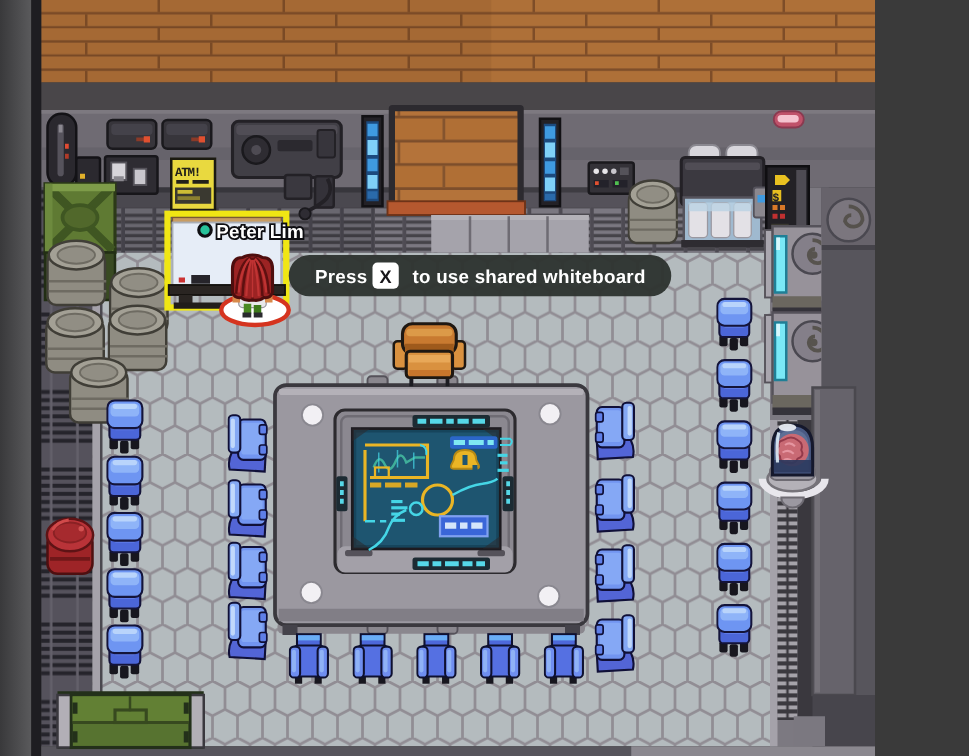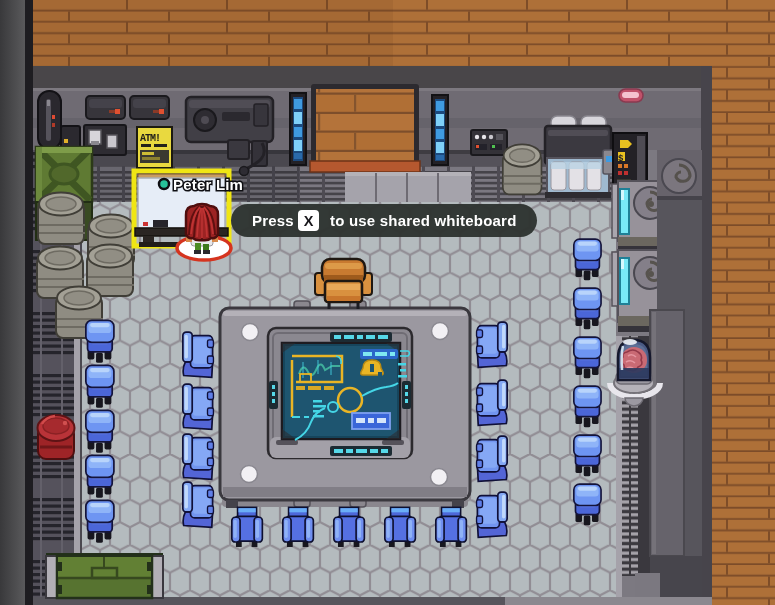--- a/index.html
+++ b/index.html
@@ -1,16 +1,16 @@
 <!DOCTYPE html>
 <html><head>
 <meta charset="utf-8">
 <style>
   html,body{margin:0;padding:0;background:#3a3a3a;}
-  #stage{position:relative;width:775px;height:605px;overflow:hidden;font-family:"Liberation Sans",sans-serif;}
+  #stage{position:relative;width:700px;height:605px;overflow:hidden;font-family:"Liberation Sans",sans-serif;}
   svg{display:block;}
 </style>
 </head>
 <body>
 <div id="stage">
 <svg width="775" height="605" viewBox="0 0 775 605" xmlns="http://www.w3.org/2000/svg">
 <defs>
   <linearGradient id="voidg" x1="0" y1="0" x2="1" y2="0">
     <stop offset="0" stop-color="#39393b"></stop>
           <stop offset="1" stop-color="#5a5a5c"></stop>

